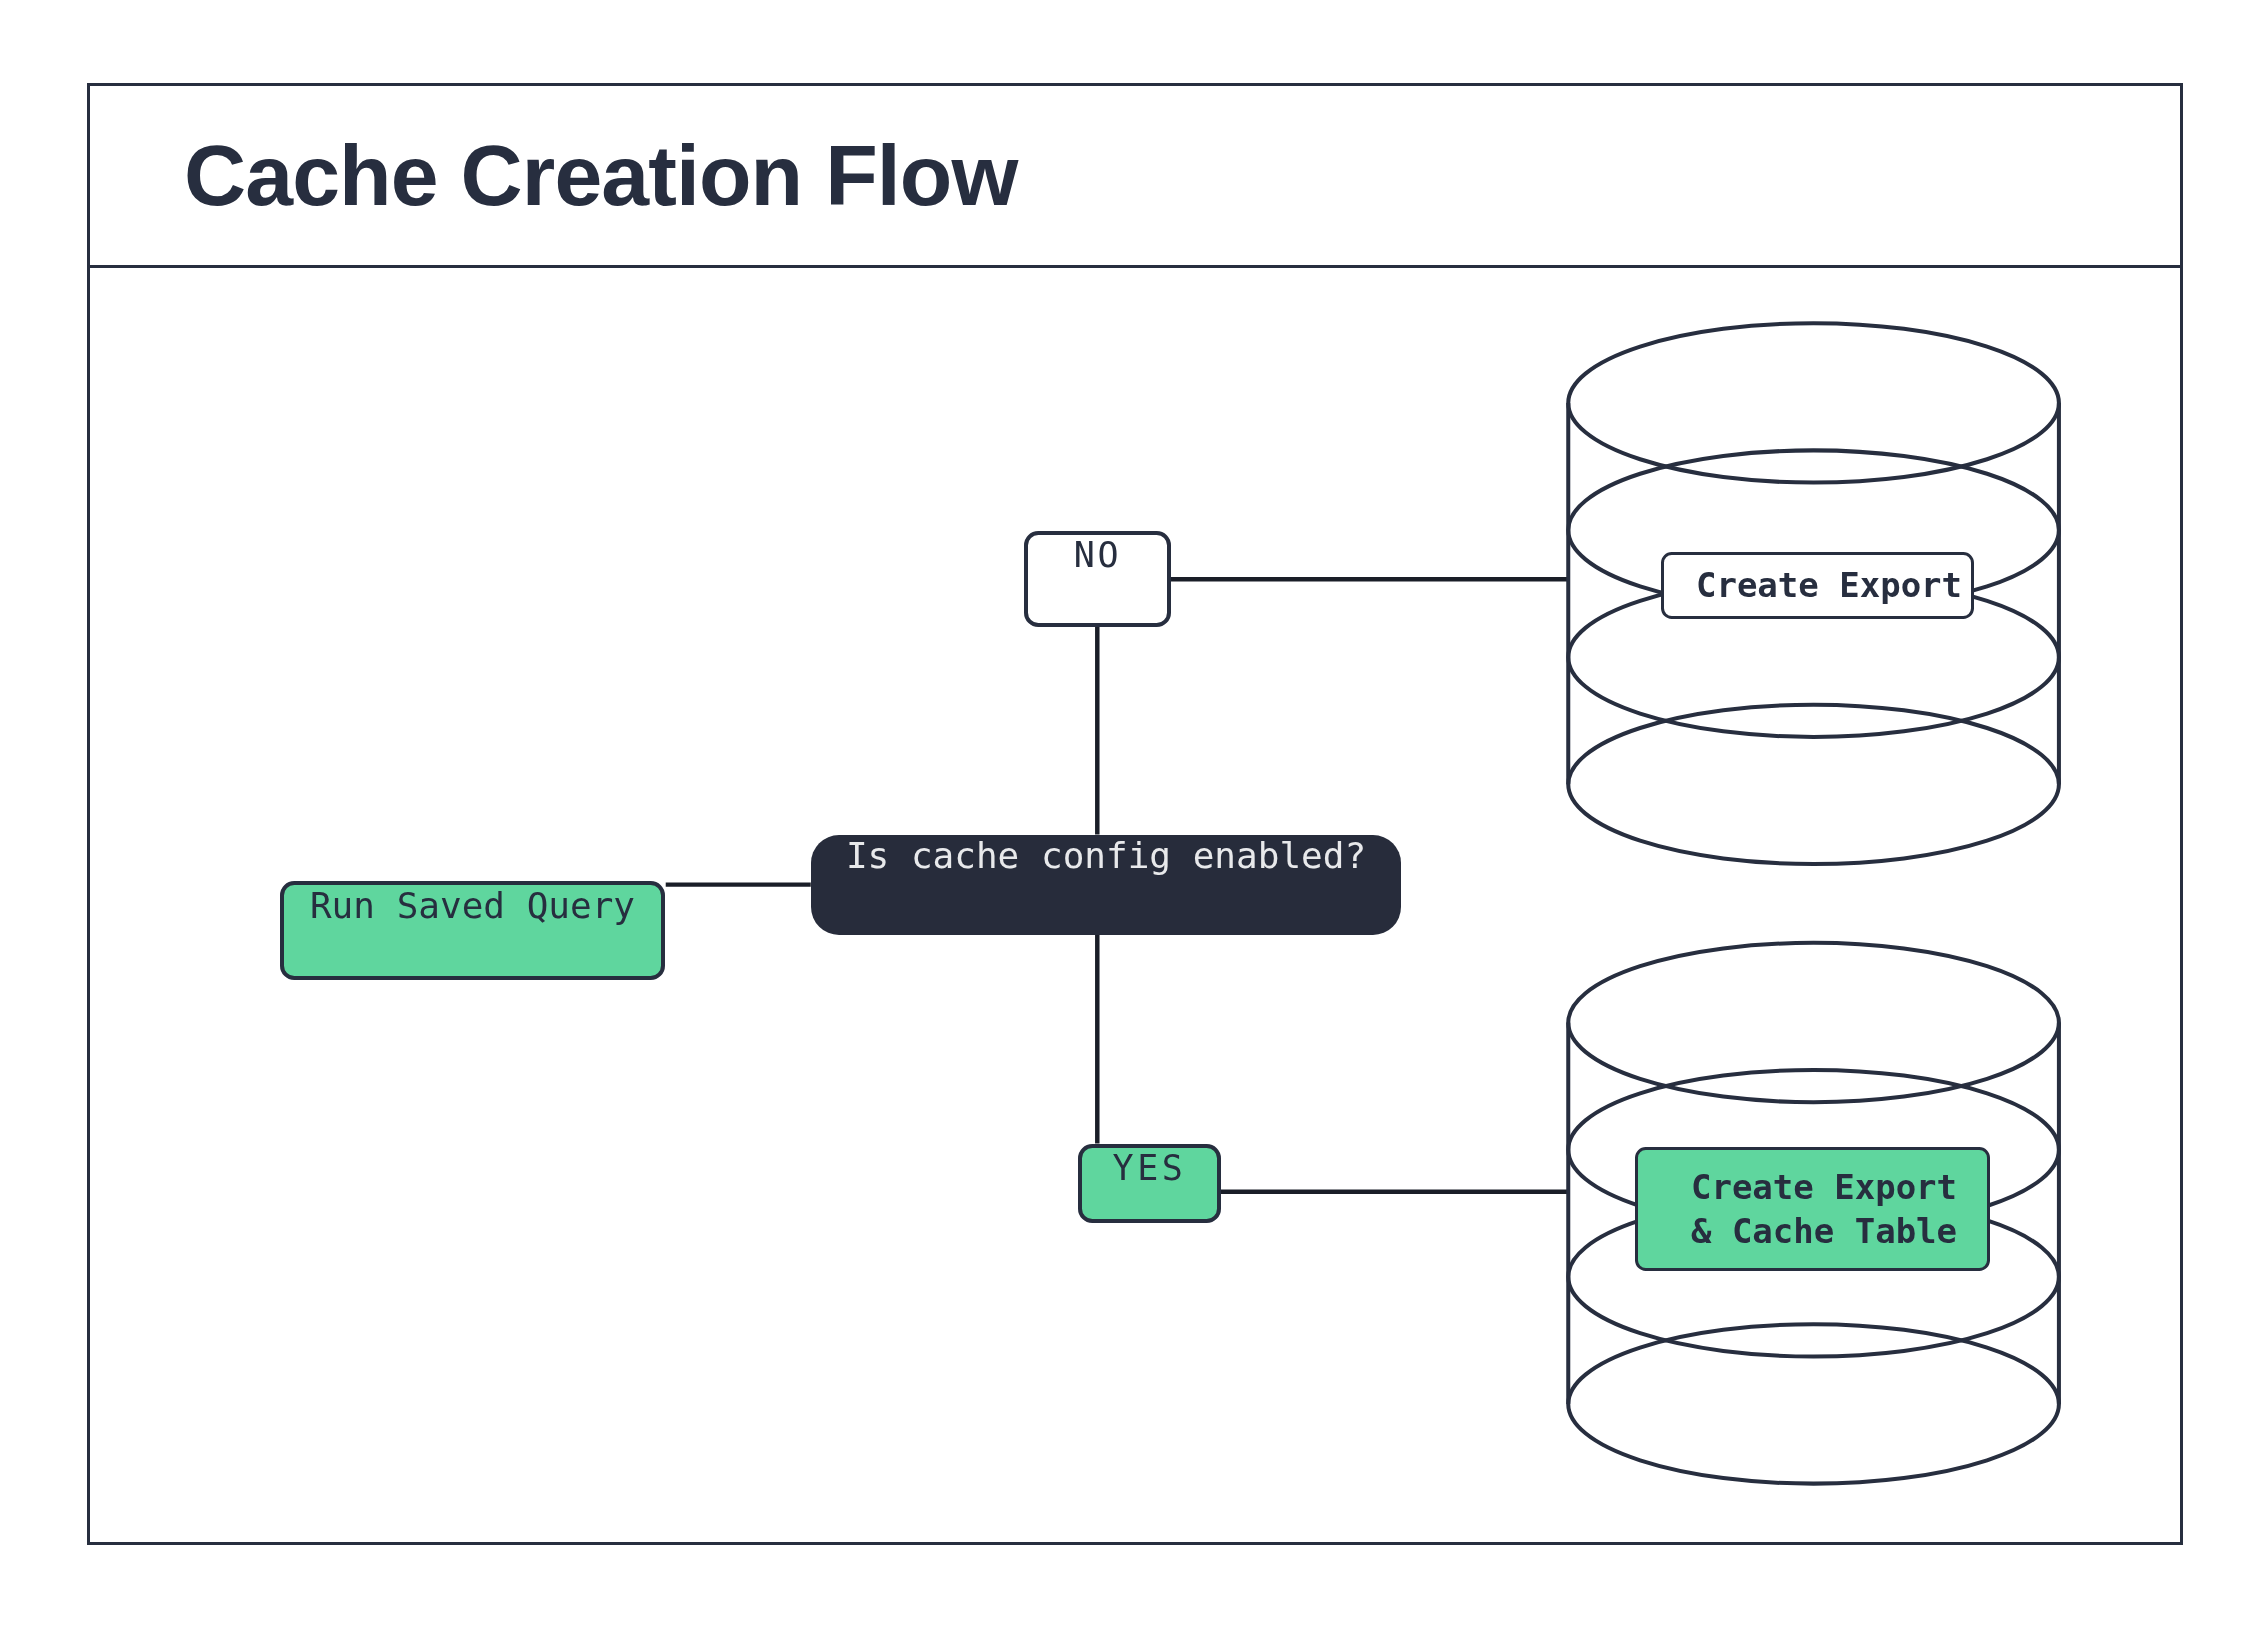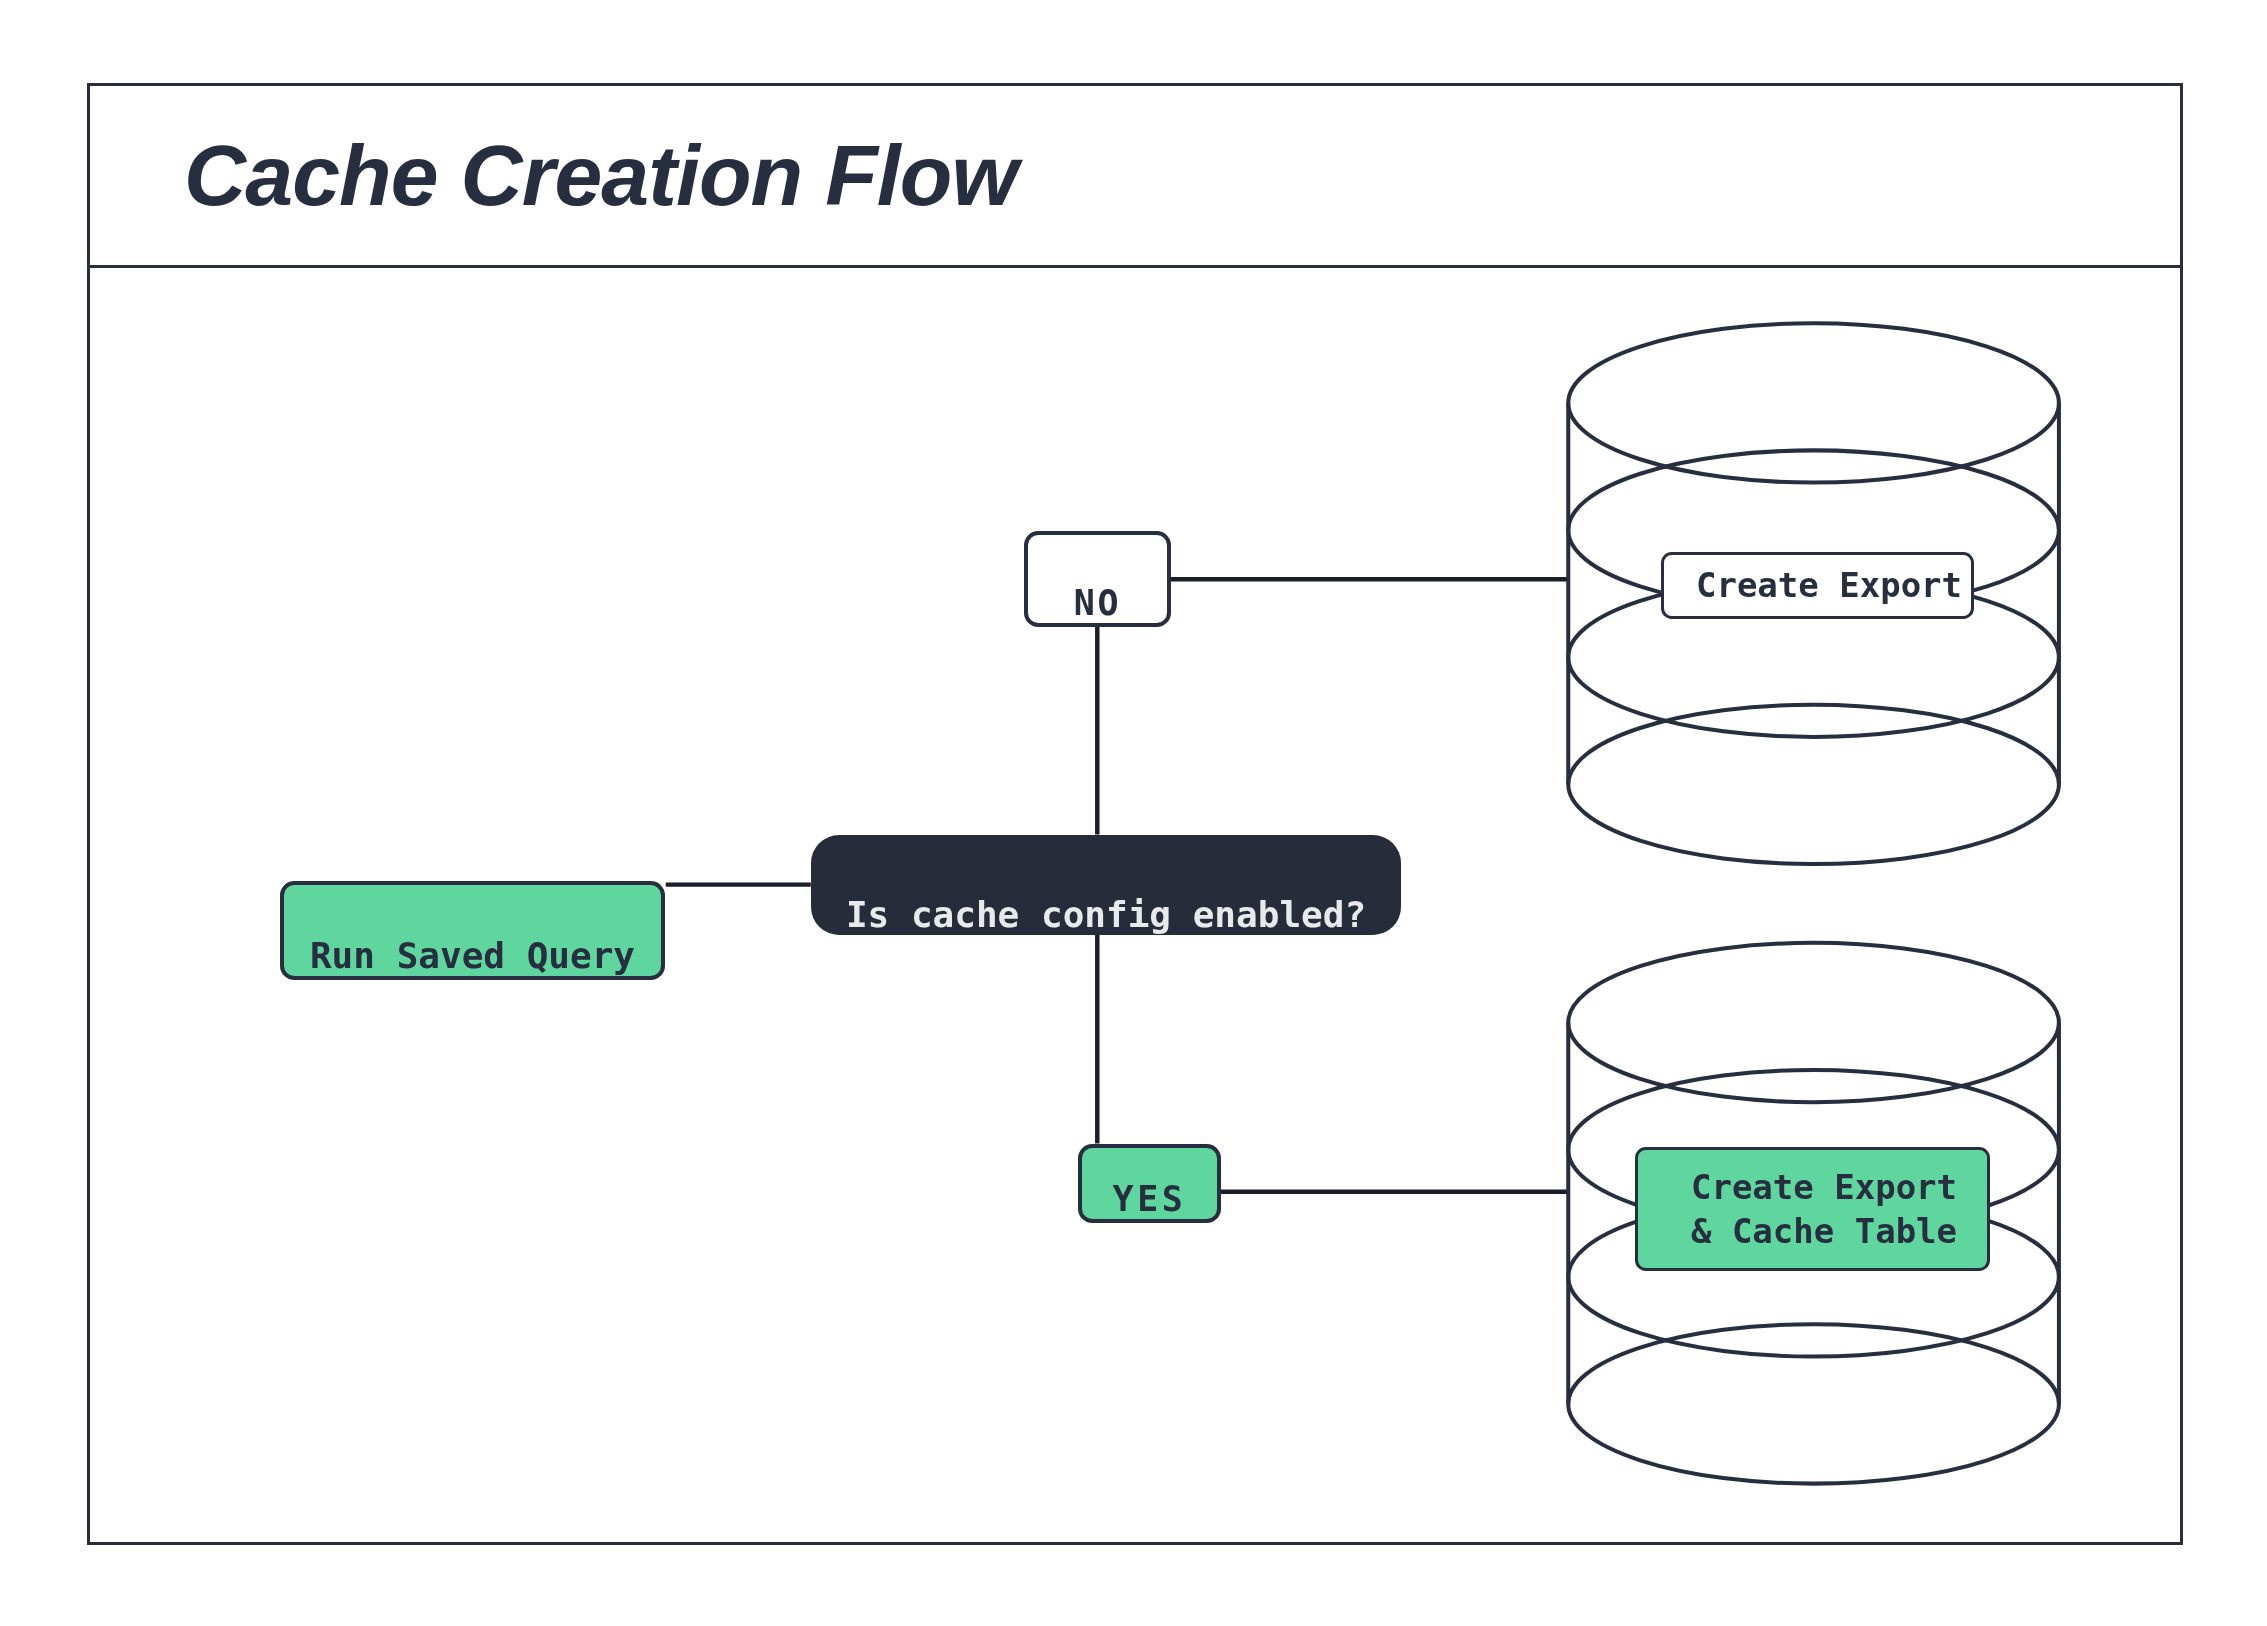--- a/index.html
+++ b/index.html
@@ -33,36 +33,35 @@
     display: flex;
     align-items: center;
     padding-left: 94px;
   }
   .title {
     font-family: "Liberation Sans", sans-serif;
     font-weight: 700;
     font-size: 86px;
     color: var(--ink);
     letter-spacing: -0.9px;
-    font-style: italic;
   }
   svg.wires {
     position: absolute;
     left: 0; top: 0;
     width: 2268px; height: 1626px;
   }
   svg .cyl { stroke: var(--ink); stroke-width: 4.5; fill: none; }
   svg .wire { stroke: var(--connector); stroke-width: 5; }
   .node {
     position: absolute;
     display: flex;
-    align-items: flex-end;
+    align-items: flex-start;
     justify-content: center;
     text-align: center;
-    font-weight: 700;
+    font-weight: 400;
     color: var(--ink);
   }
   .node-start {
     left: 280px; top: 881px; width: 385px; height: 99px;
     background: var(--green);
     border: 4.5px solid var(--ink);
     border-radius: 14.3px;
     font-size: 36px;
   }
   .node-decision {

